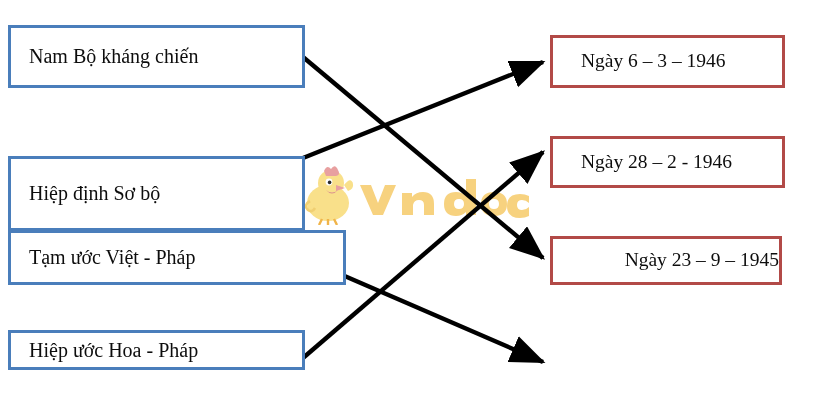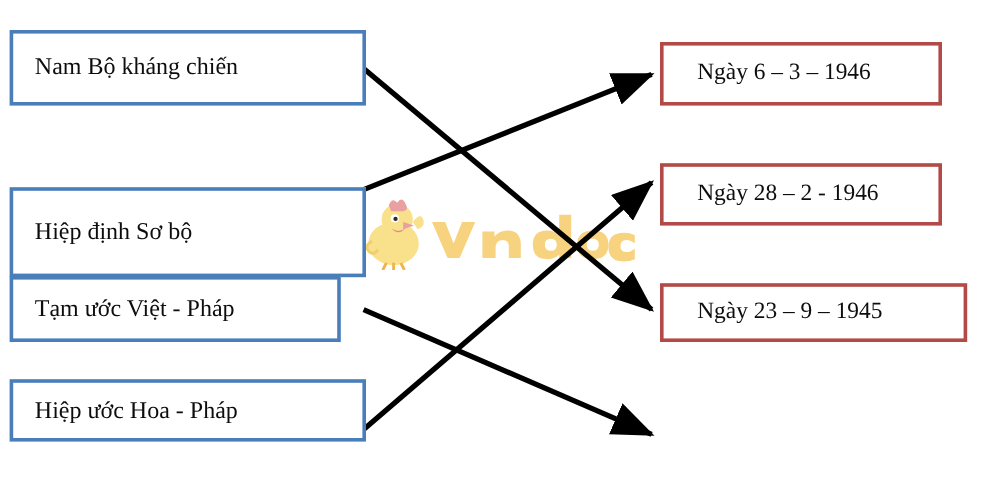--- a/index.html
+++ b/index.html
@@ -111,34 +111,34 @@
   </svg>
 
   <div class="box box-left" style="left:8px; top:25px; width:297px; height:63px;">
     <span class="box-label">Nam Bộ kháng chiến</span>
   </div>
 
   <div class="box box-left" style="left:8px; top:140px; width:297px; height:75px;margin-top:16px;">
     <span class="box-label">Hiệp định Sơ bộ</span>
   </div>
 
-  <div class="box box-left" style="left:8px; top:230px; width:276px; height:55px;">
+  <div class="box box-left" style="left:8px; top:230px; width:338px; height:55px;">
     <span class="box-label">Tạm ước Việt - Pháp</span>
   </div>
 
-  <div class="box box-left" style="left:8px; top:316px; width:297px; height:52px;">
+  <div class="box box-left" style="left:8px; top:330px; width:297px; height:40px;">
     <span class="box-label">Hiệp ước Hoa - Pháp</span>
   </div>
 
   <div class="box box-right" style="left:550px; top:35px; width:235px; height:53px;">
     <span class="box-label">Ngày 6 – 3 – 1946</span>
   </div>
 
   <div class="box box-right" style="left:550px; top:136px; width:235px; height:52px;text-align:center;">
     <span class="box-label">Ngày 28 – 2 - 1946</span>
   </div>
 
-  <div class="box box-right" style="left:550px; top:236px; width:256px; height:49px;">
+  <div class="box box-right" style="left:550px; top:236px; width:232px; height:49px;justify-content:flex-end;">
     <span class="box-label">Ngày 23 – 9 – 1945</span>
   </div>
 
 
 </div>
 
 </body></html>

